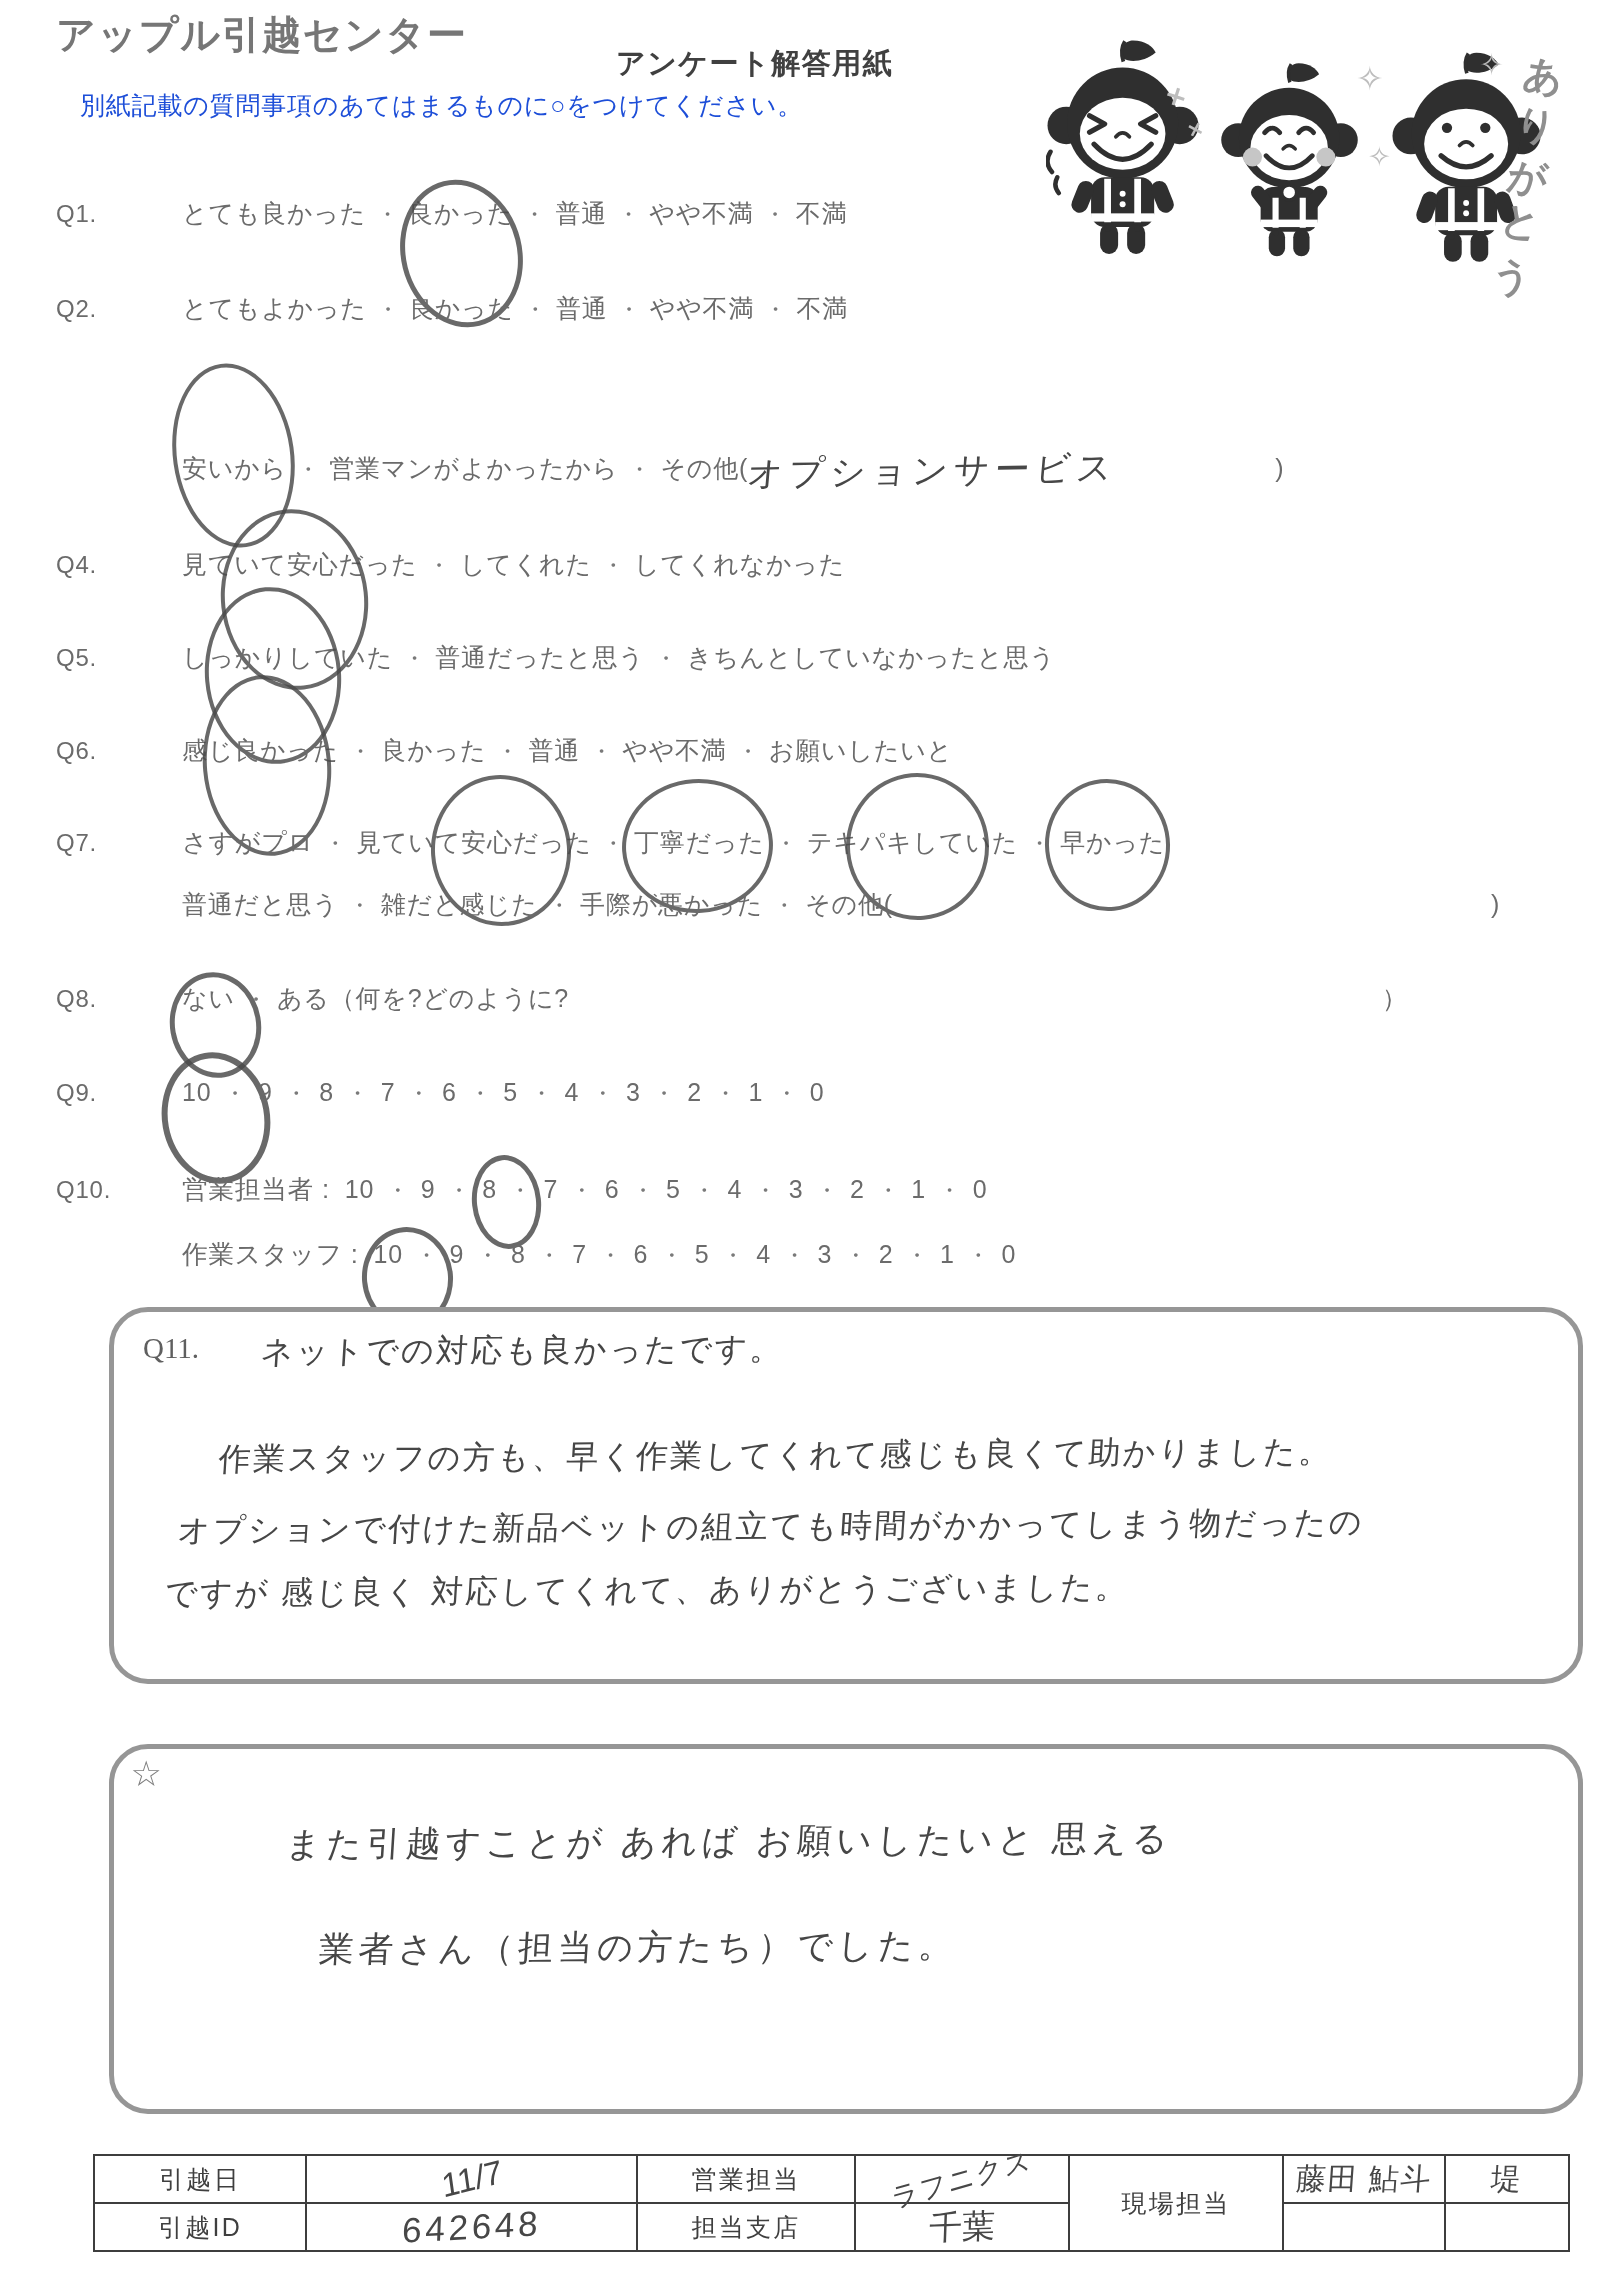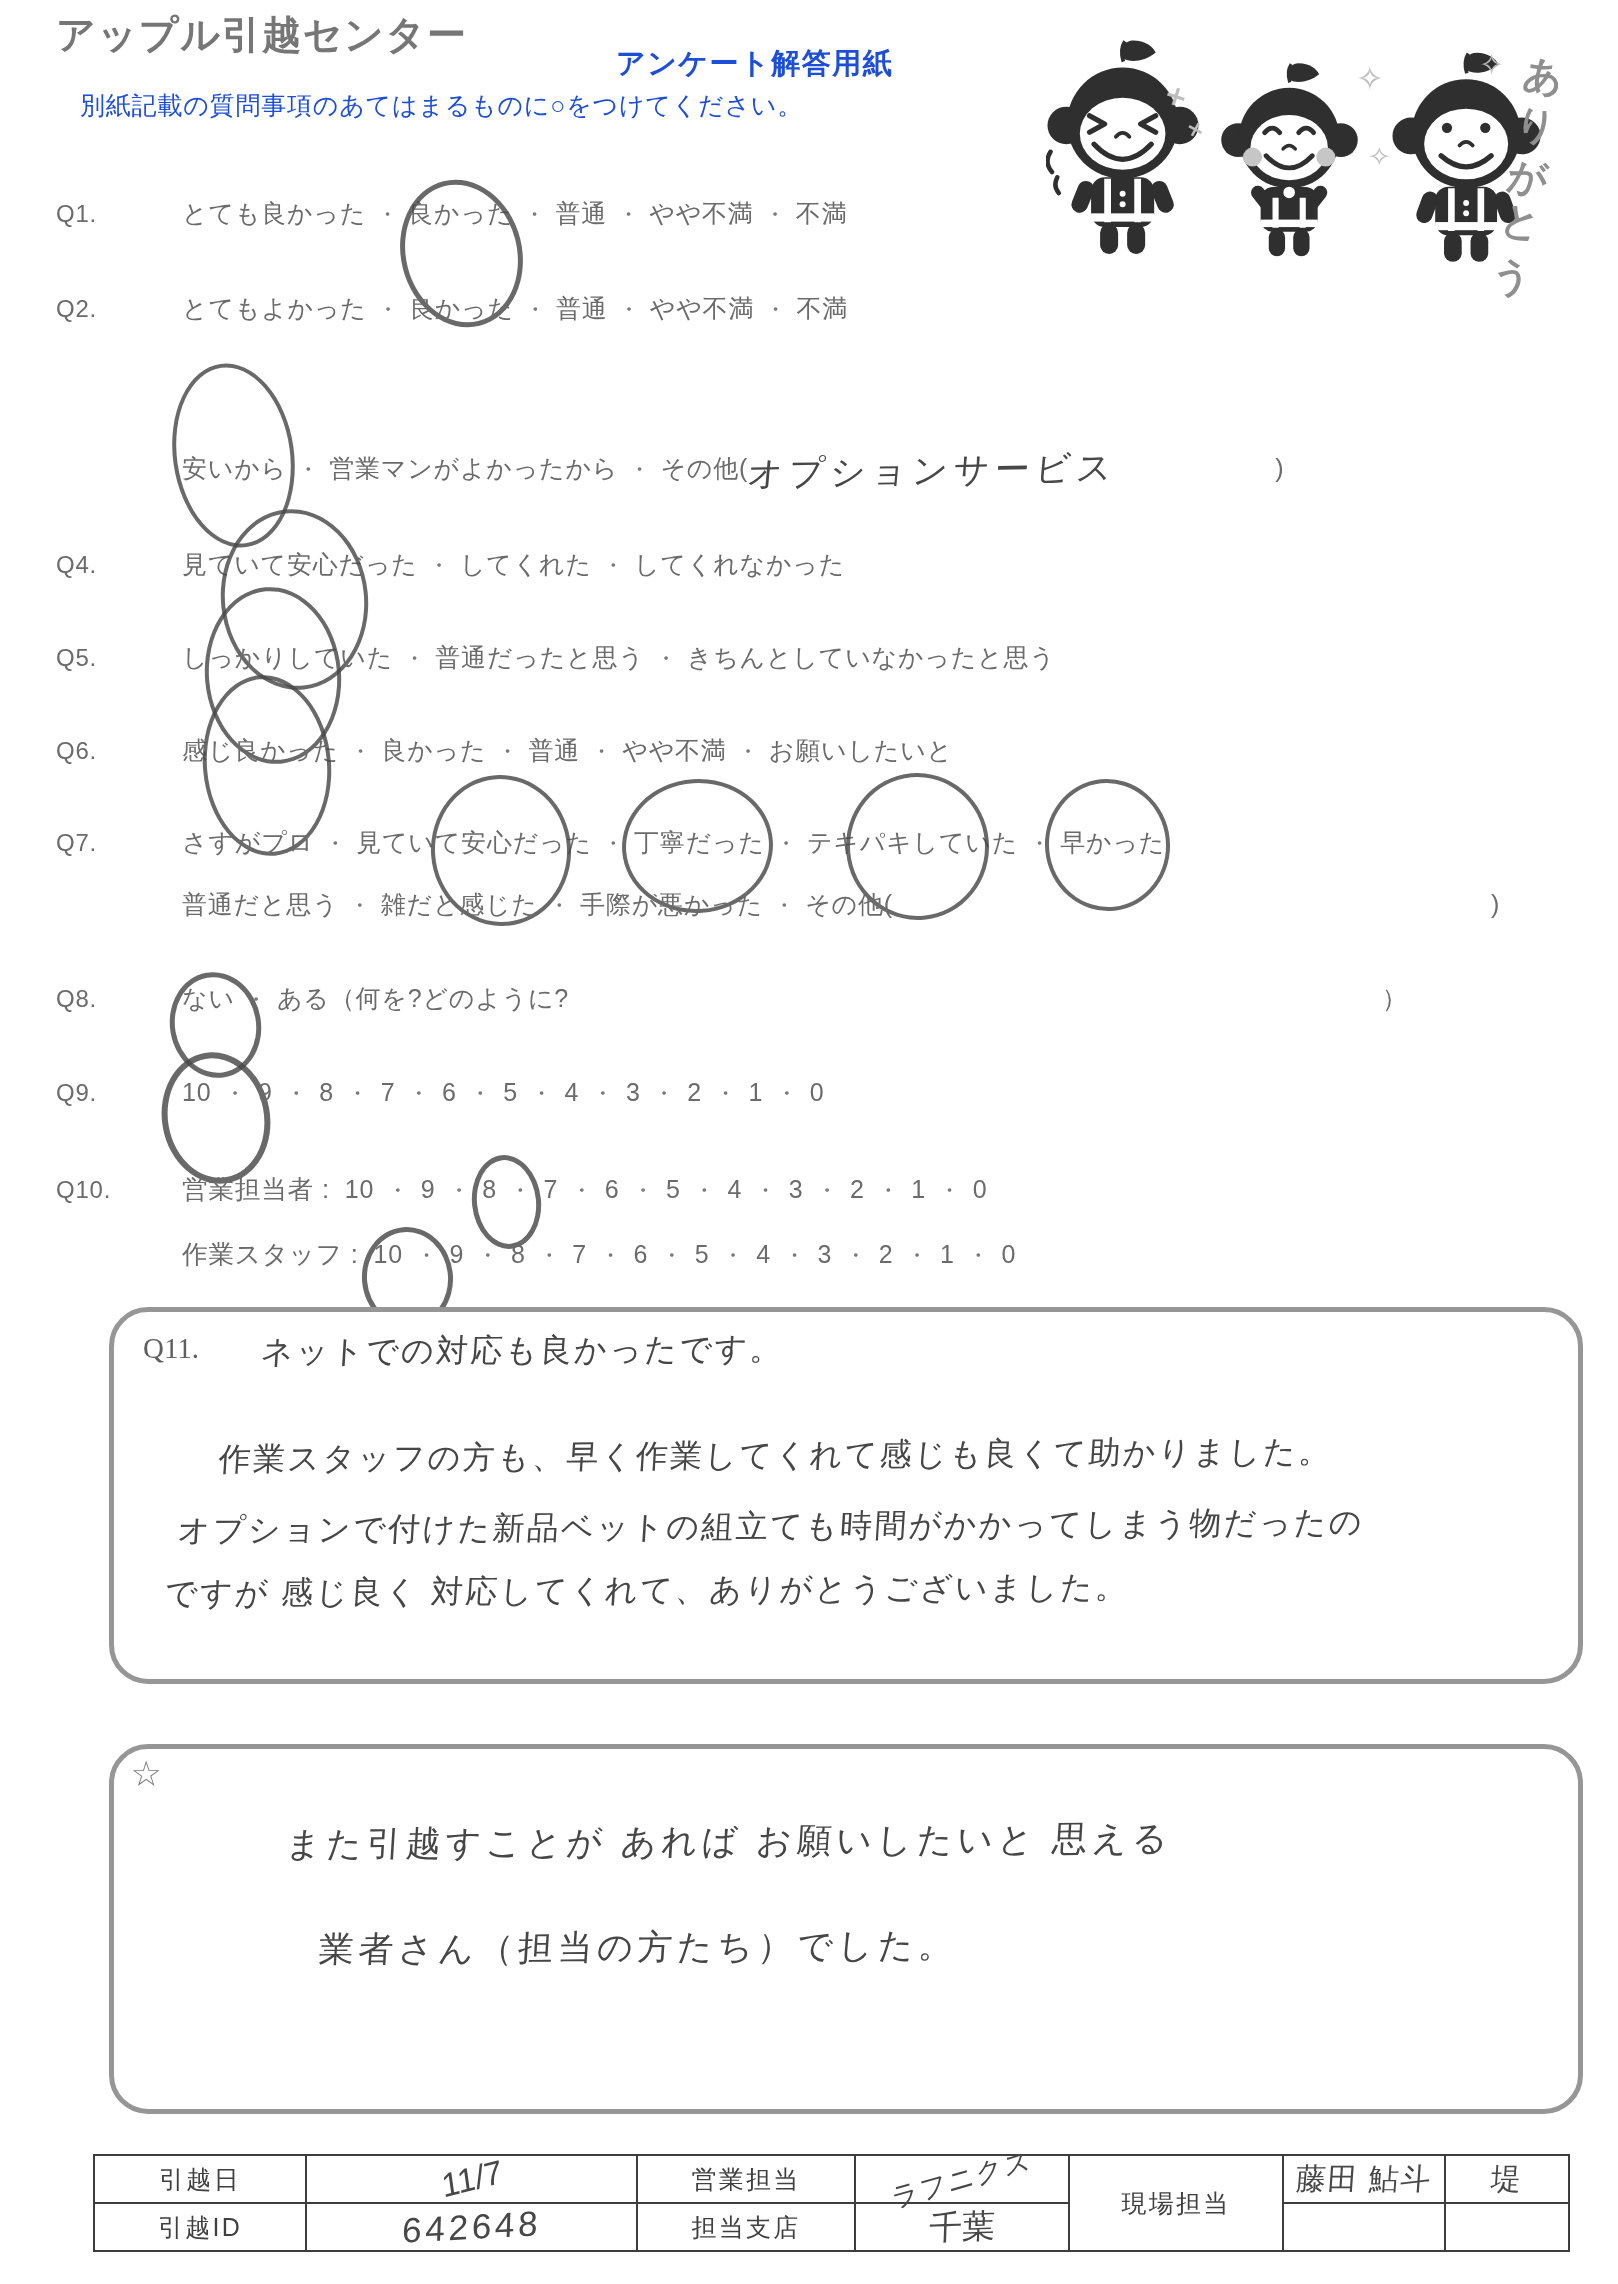--- a/index.html
+++ b/index.html
@@ -1,21 +1,21 @@
 <!DOCTYPE html>
 <html lang="ja" style="font-size:12px"><head>
 <meta charset="utf-8">
 <style>
   html,body{margin:0;padding:0;background:#f2f2f2;}
   .page{position:relative;width:1618px;height:2284px;background:#ffffff;overflow:hidden;
         font-family:"Liberation Sans","DejaVu Sans",sans-serif;color:#6b6b6b;}
   
   .title{position:absolute;left:56px;top:7.5px;margin:0;font-size:39px;font-weight:bold;
          color:#767676;letter-spacing:1.5px;}
-  .subtitle{position:absolute;left:616px;top:44px;font-size:29px;font-weight:600;color:#1d4ed8;letter-spacing:1.5px;}
+  .subtitle{position:absolute;left:616px;top:44px;font-size:29px;font-weight:600;color:#404040;letter-spacing:1.5px;}
   .instruction{position:absolute;left:80px;top:89px;font-size:25px;color:#1d4ed8;letter-spacing:0.8px;}
   
   .monkey{position:absolute;}
   .sparkle{position:absolute;color:#bdbdbd;font-weight:bold;}
   .thanks{position:absolute;left:1504px;top:29px;writing-mode:vertical-rl;font-size:39px;
           font-weight:600;color:#8f8f8f;letter-spacing:6px;transform:rotate(9deg);}
   
   .q{position:absolute;left:56px;white-space:nowrap;color:#6b6b6b;}
   .qlabel{display:inline-block;width:126px;font-size:24px;letter-spacing:0.8px;vertical-align:baseline;}
   .spacer{display:inline-block;width:126px;}

